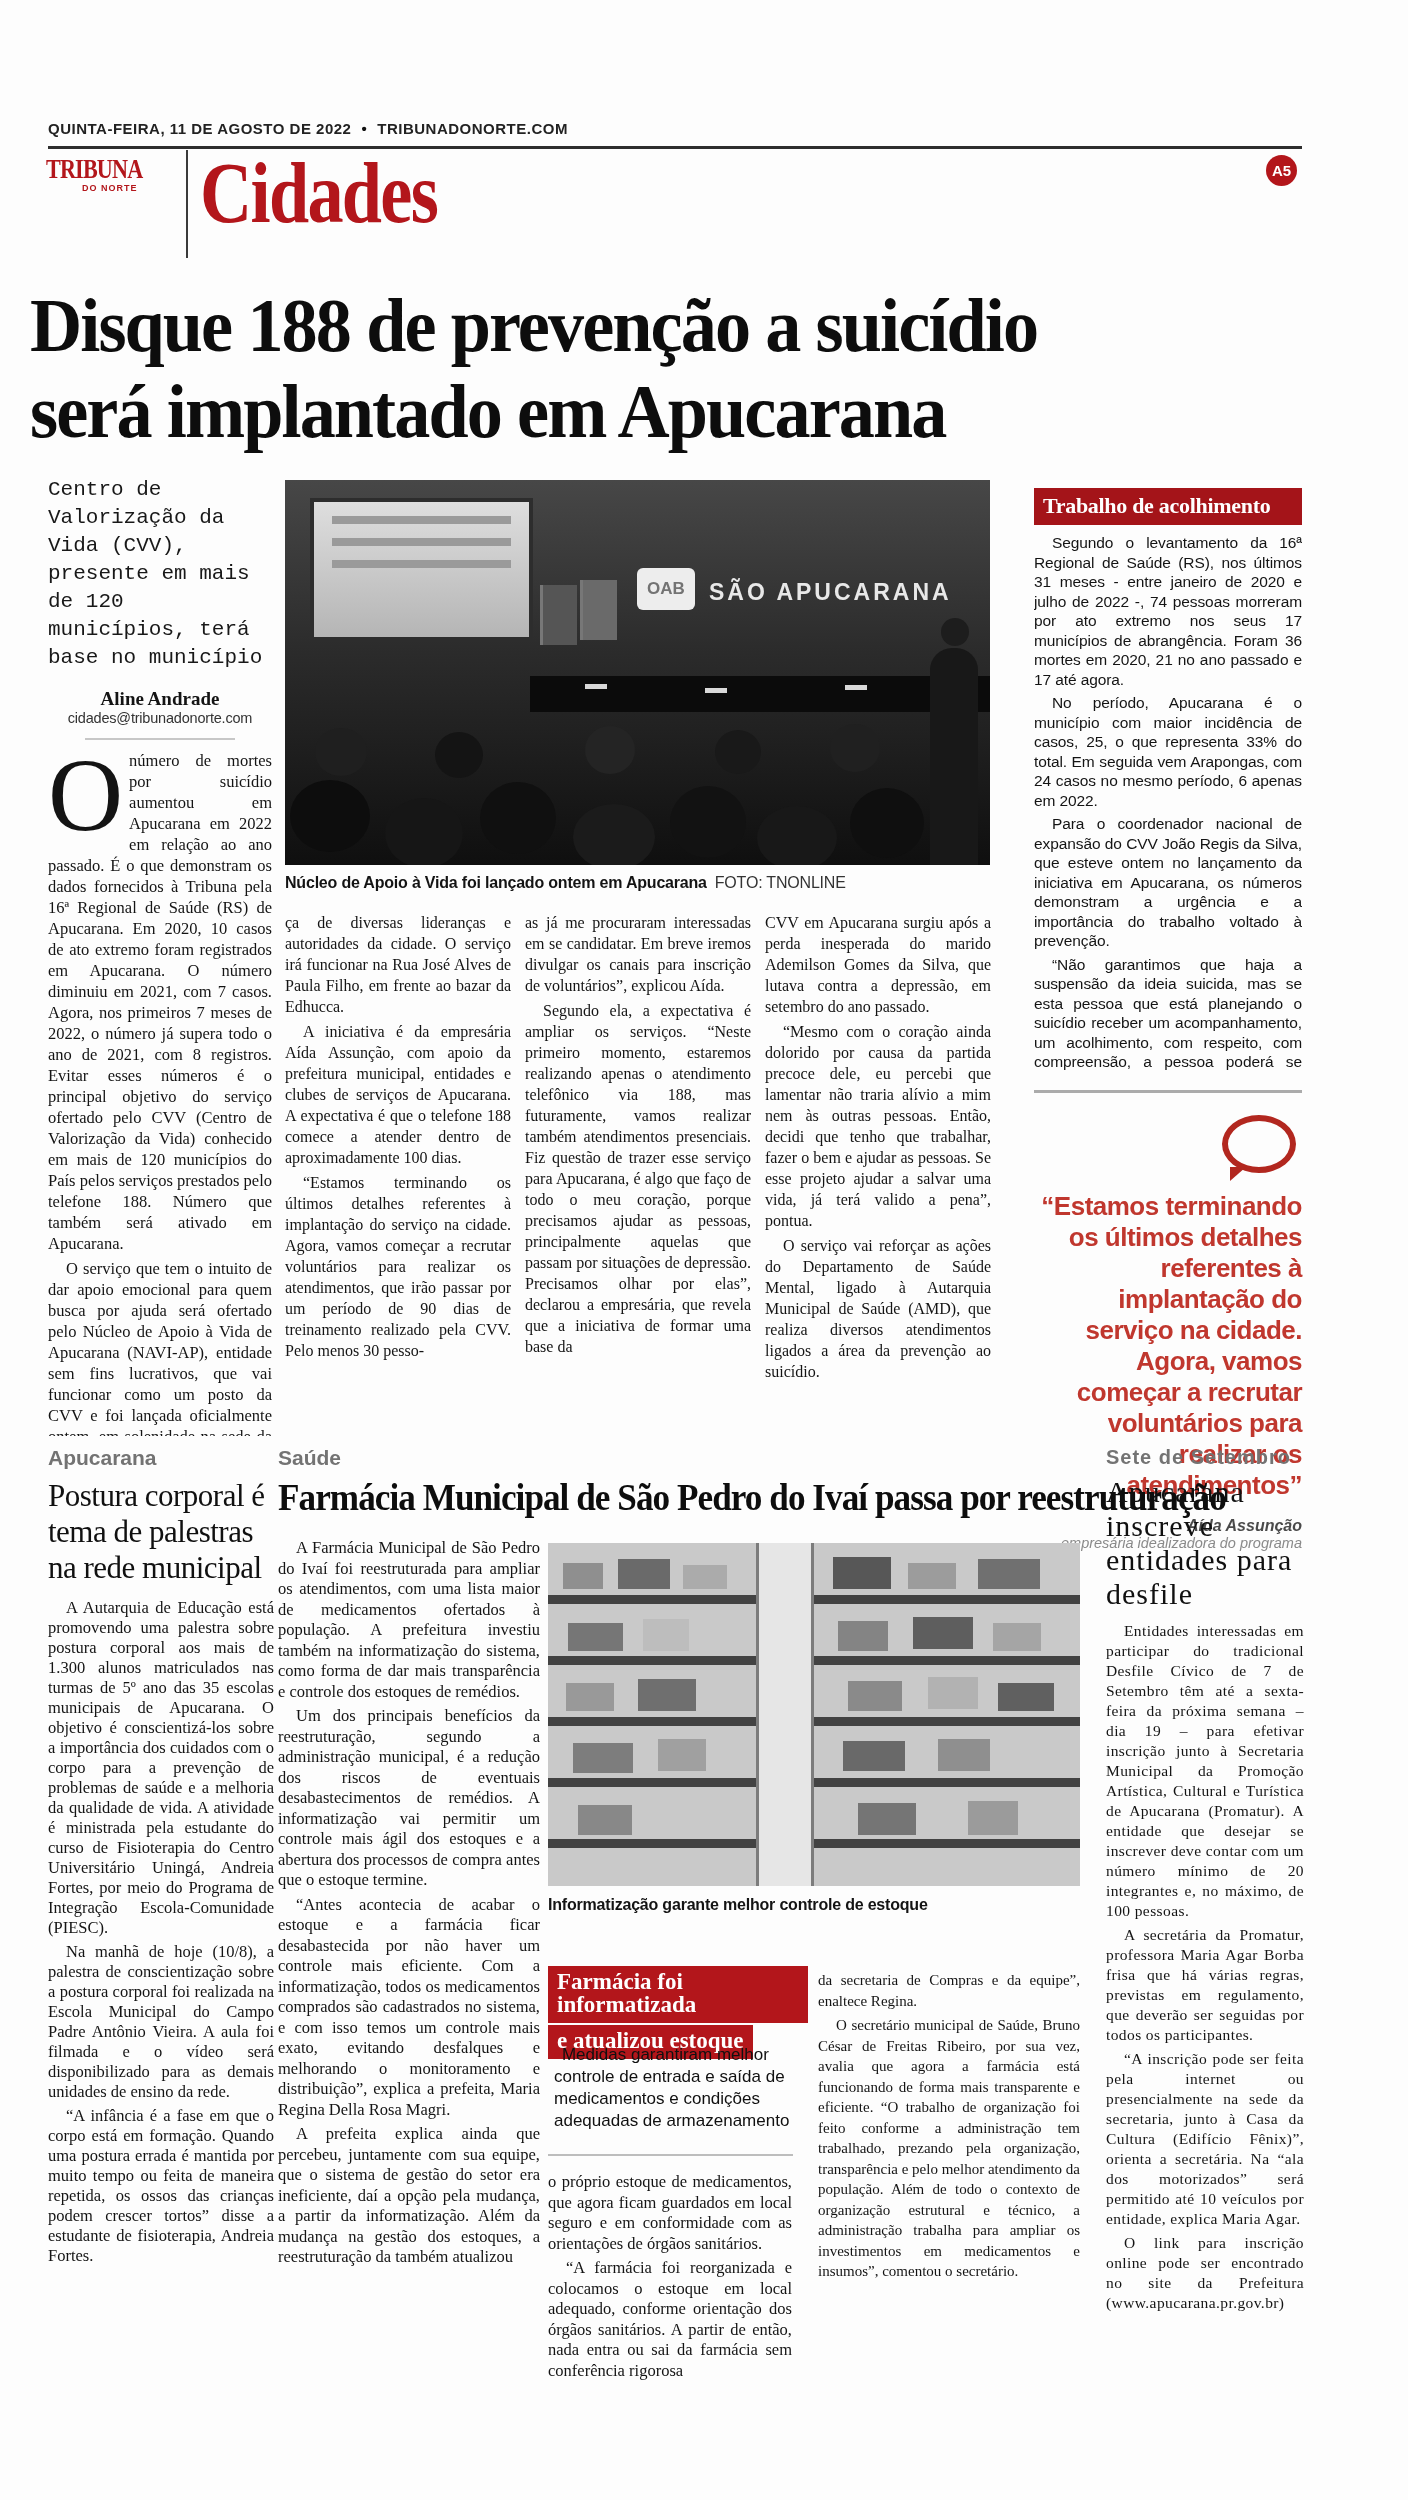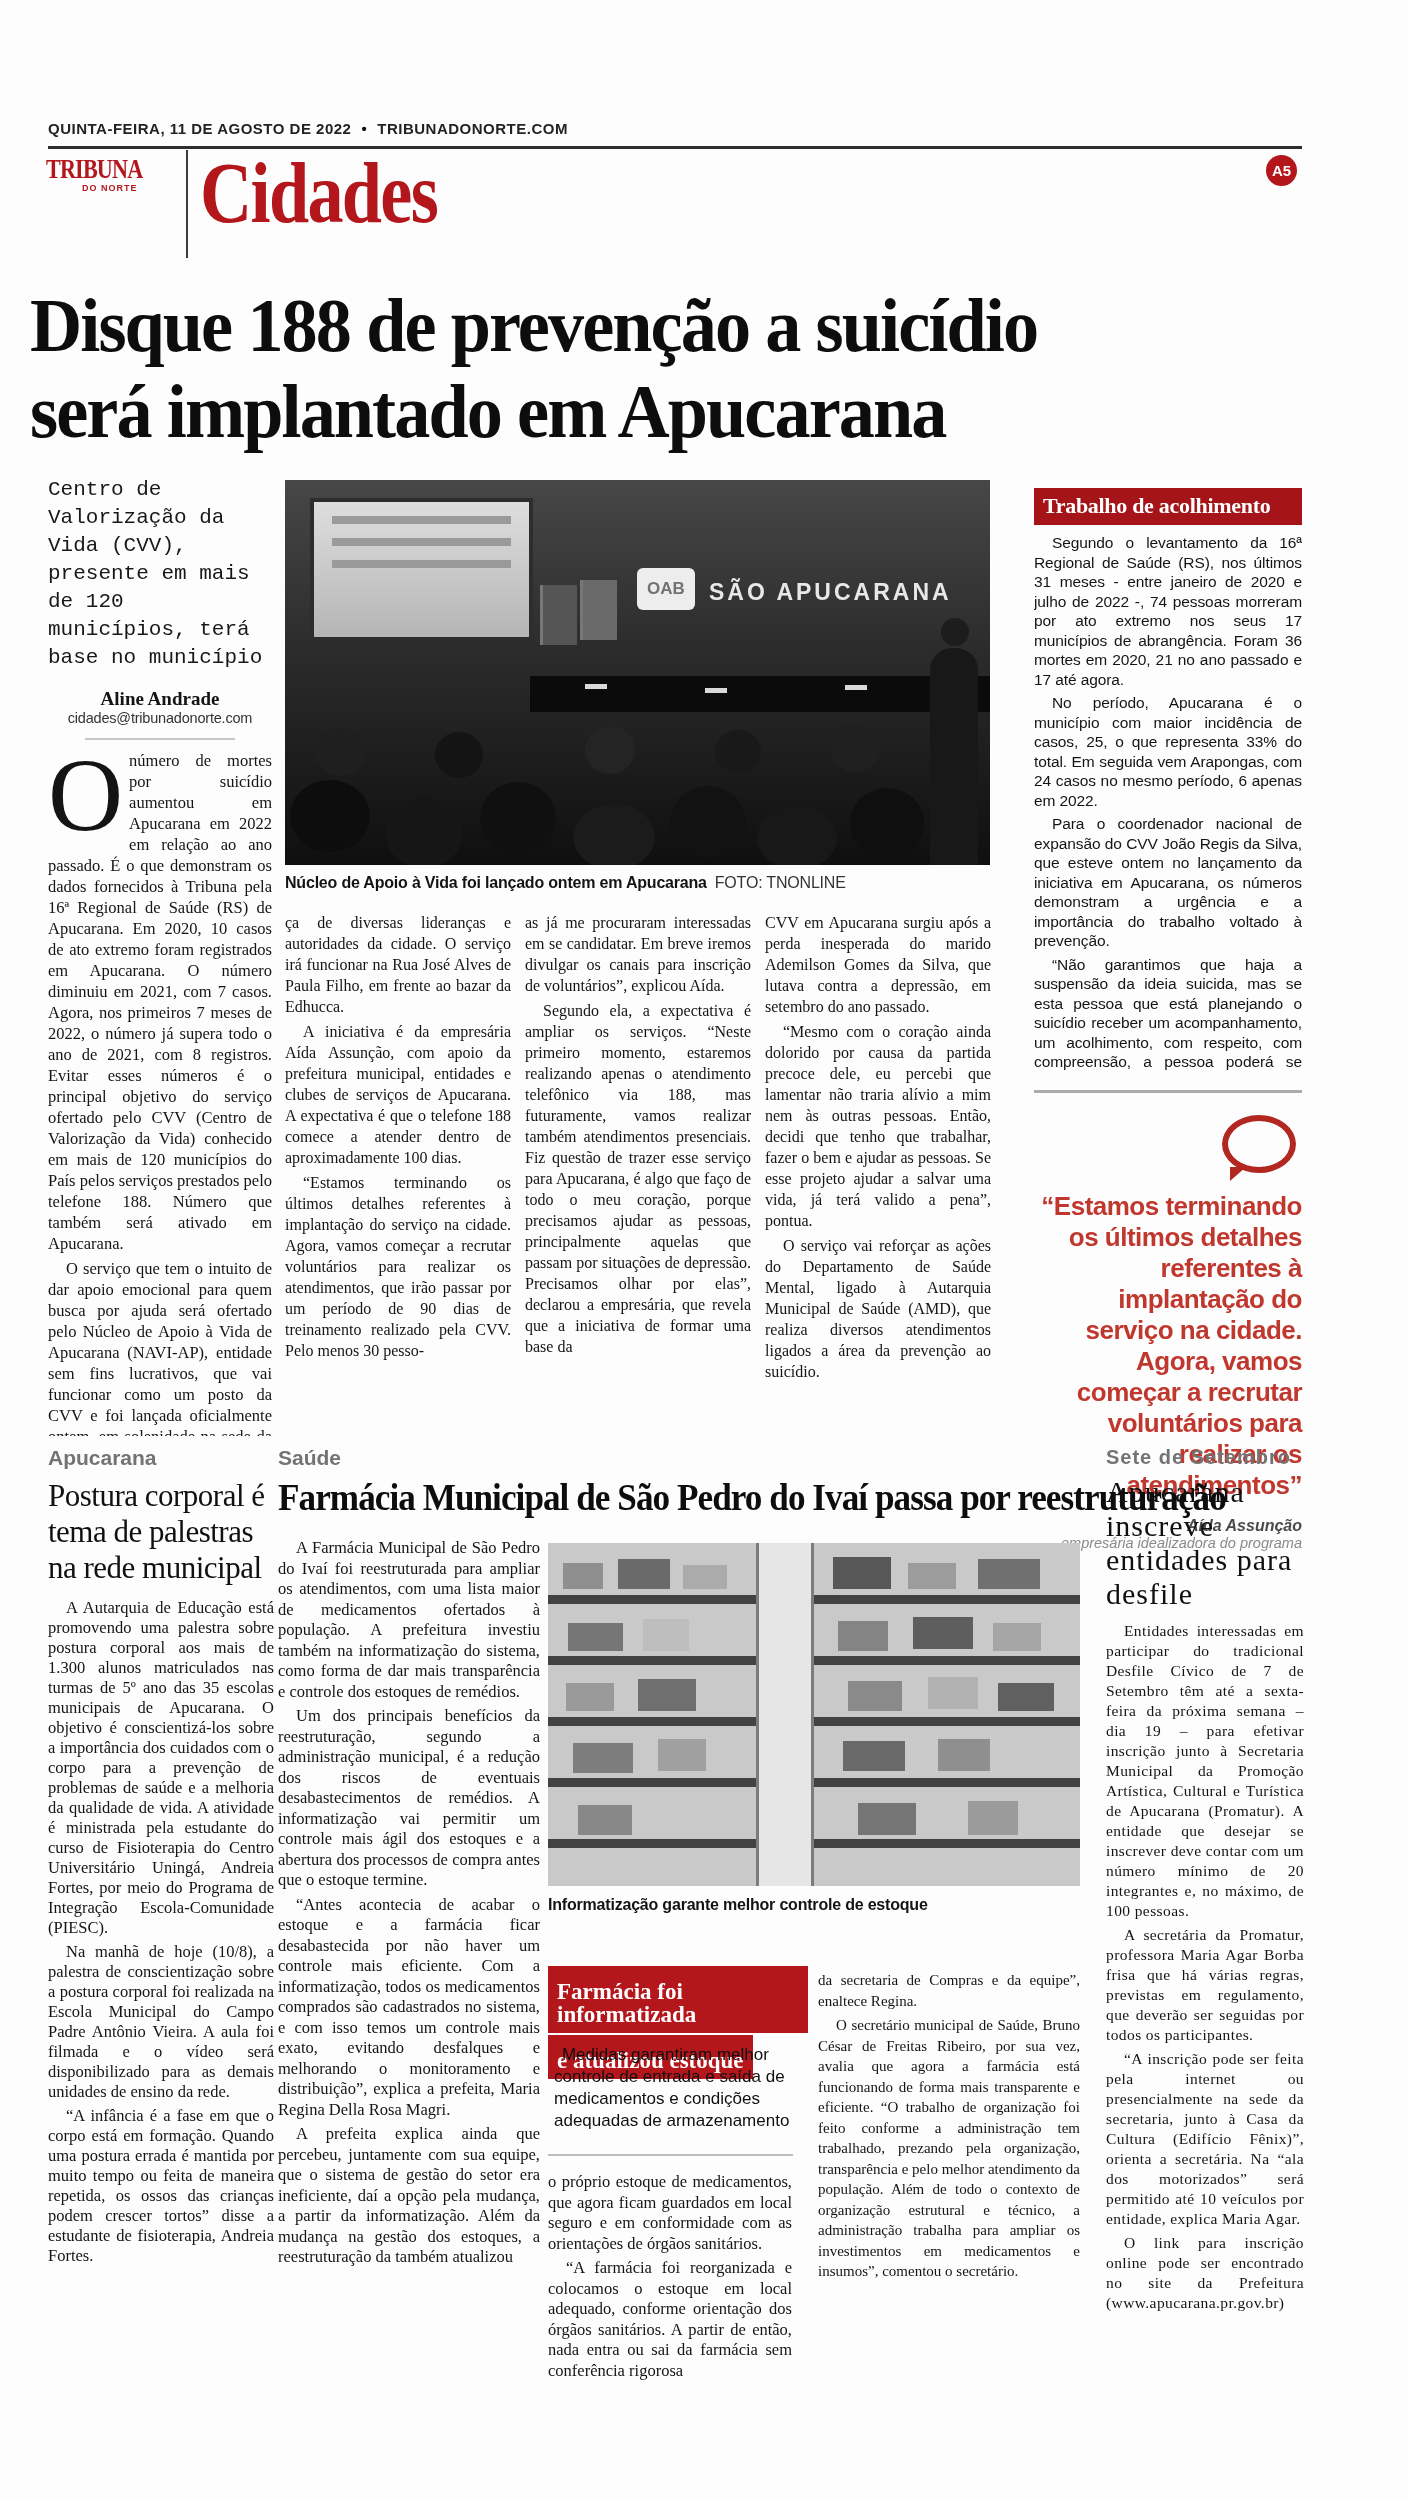--- a/index.html
+++ b/index.html
@@ -74,21 +74,21 @@
   .story2 .body{font-size:16.5px;line-height:20px;}
 
   .story3{left:278px;top:1446px;width:802px;height:1010px;}
   .story3 h3{position:absolute;left:0;top:30px;margin:0;font-size:37px;font-weight:bold;letter-spacing:-1px;
         transform:scaleX(.95);transform-origin:left top;white-space:nowrap;color:#0d0d0d;}
   .s3col1{position:absolute;left:0;top:92px;width:262px;height:830px;font-size:16.5px;line-height:20.5px;overflow:hidden;}
   .s3photo{position:absolute;left:270px;top:97px;width:532px;height:343px;background:#c9c9c9;overflow:hidden;}
   .s3caption{position:absolute;left:270px;top:450px;width:532px;font-family:"Liberation Sans","DejaVu Sans",sans-serif;
         font-weight:bold;font-size:16px;letter-spacing:-.2px;}
   .s3box{position:absolute;left:270px;top:520px;width:260px;font-size:23px;font-weight:bold;color:#fff;line-height:1;}
-  .s3box span{display:inline-block;background:#b3161b;padding:14px 9px 7px 9px;margin-bottom:2px;}
+  .s3box span{display:inline-block;background:#b3161b;padding:4px 9px 7px 9px;margin-bottom:2px;}
   .s3note{position:absolute;left:276px;top:598px;width:238px;font-family:"Liberation Sans","DejaVu Sans",sans-serif;
         font-weight:normal;font-size:17px;line-height:22px;color:#101010;}
   .s3note .bullet{color:#b3161b;margin-right:2px;}
   .s3div{position:absolute;left:270px;top:708px;width:245px;height:2px;background:#bdbdbd;}
   .s3col2{position:absolute;left:270px;top:726px;width:244px;height:280px;font-size:16.5px;line-height:20.5px;overflow:hidden;}
   .s3col3{position:absolute;left:540px;top:524px;width:262px;height:500px;font-size:15px;line-height:20.5px;overflow:hidden;}
 
   .story4{left:1106px;top:1446px;width:198px;height:1010px;overflow:hidden;}
   .story4 .kicker{letter-spacing:1px;font-size:20px;}
   .story4 h3{margin:6px 0 10px 0;font-size:30px;line-height:34px;font-weight:500;letter-spacing:1px;color:#101010;}

